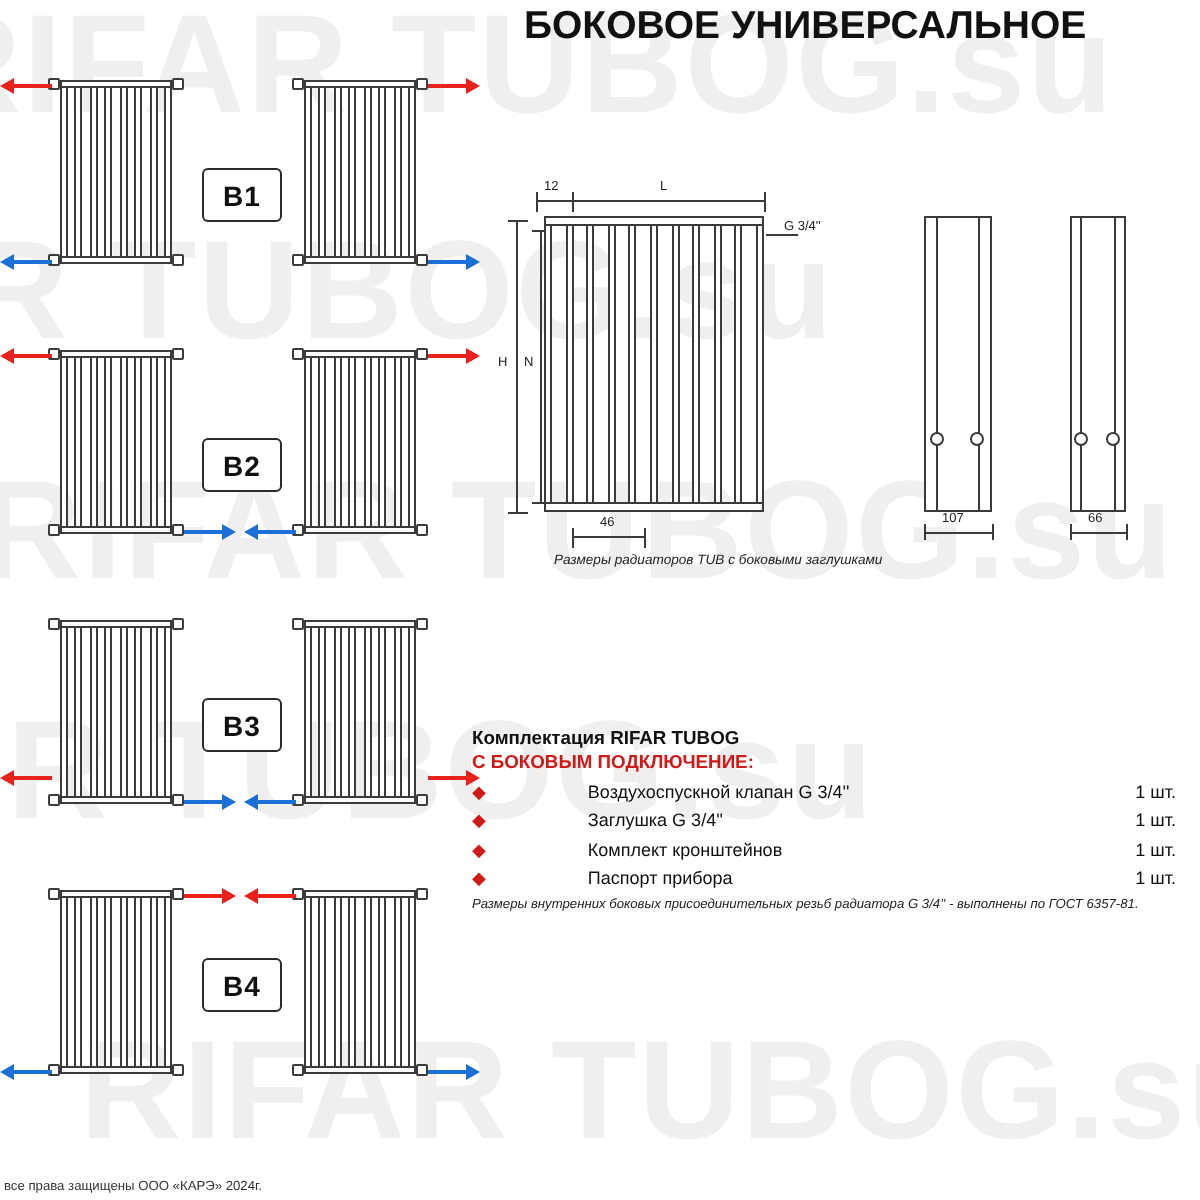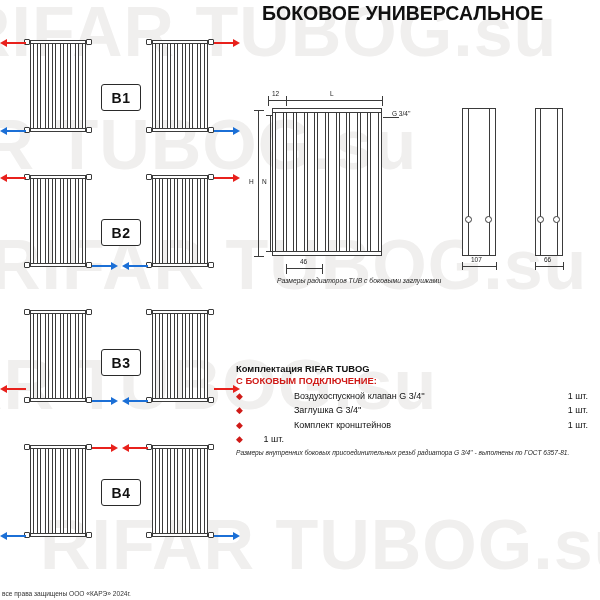--- a/index.html
+++ b/index.html
@@ -452,20 +452,21 @@
       <span class="bt">Заглушка G 3/4''</span>
       <span class="qt">1 шт.</span>
     </div>
     <div class="brow">
       <span class="bul">◆</span>
       <span class="bt">Комплект кронштейнов</span>
       <span class="qt">1 шт.</span>
     </div>
     <div class="brow">
       <span class="bul">◆</span>
+      <span class="bt">Паспорт прибора</span>
       <span class="qt">1 шт.</span>
     </div>
   </div>
 
   <div class="note">Размеры внутренних боковых присоединительных резьб радиатора G 3/4'' - выполнены по ГОСТ 6357-81.</div>
 </div>
 
 <div class="footer">все права защищены ООО «КАРЭ» 2024г.</div>
 
 </body></html>

